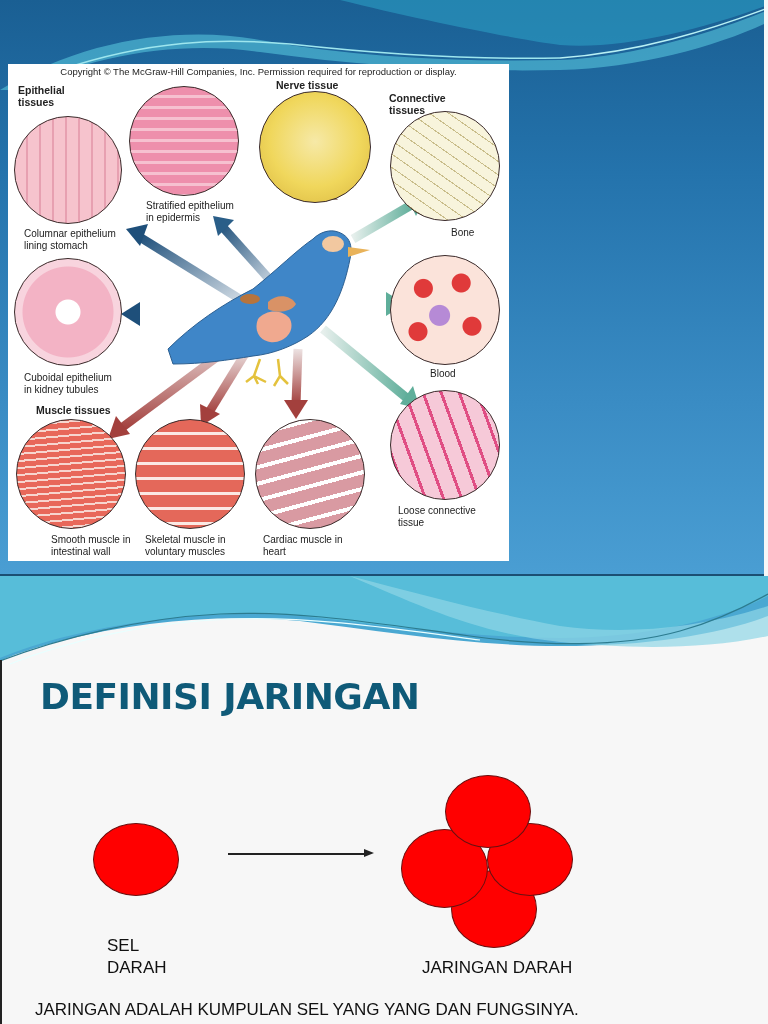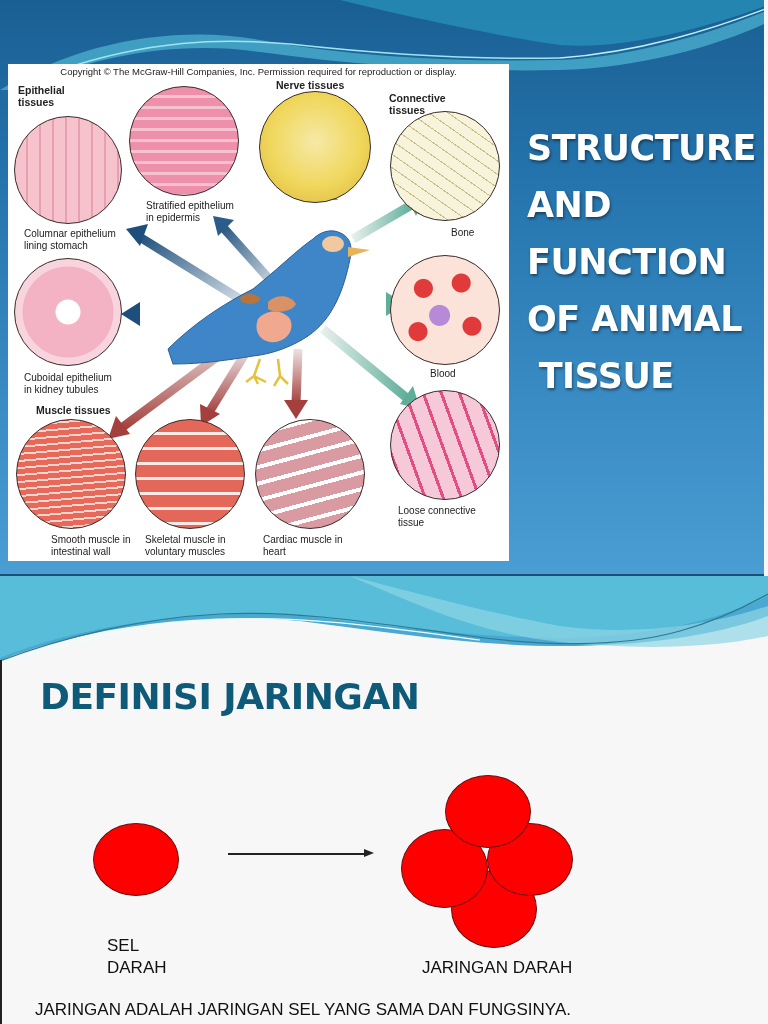--- a/index.html
+++ b/index.html
@@ -70,21 +70,21 @@
     <path d="M0,90 C80,40 180,25 260,40 C360,58 460,62 560,60 C640,56 720,30 768,10 L768,22 C720,45 640,68 560,70 C460,72 360,66 260,52 C180,40 90,55 20,90 Z" fill="#56c4dc" opacity="0.6"></path>
     <path d="M60,70 C150,40 220,38 290,44 C380,54 470,60 560,58" stroke="#9ee6ee" stroke-width="1.5" fill="none"></path>
     <path d="M560,58 C640,52 710,30 768,8" stroke="#b8f0f4" stroke-width="1.5" fill="none"></path>
   </svg>
 
   <div class="figure-panel">
     <div class="copyright">Copyright © The McGraw-Hill Companies, Inc. Permission required for reproduction or display.</div>
 
     <div class="fig-label bold" style="left:10px;top:20px;">Epithelial
 tissues</div>
-    <div class="fig-label bold" style="left:268px;top:15px;">Nerve tissues</div>
+    <div class="fig-label bold" style="left:268px;top:15px;">Nerve tissue</div>
     <div class="fig-label bold" style="left:381px;top:15px;margin-top:13px;">Connective
 tissues</div>
     <div class="fig-label bold" style="left:8px;top:340px;padding-left:20px;">Muscle tissues</div>
 
     <svg class="arrow-svg" viewBox="0 0 501 497">
       <defs>
         <linearGradient id="gBlue" x1="1" y1="1" x2="0" y2="0">
             <stop offset="0" stop-color="#dbe3ea"></stop>
             <stop offset="1" stop-color="#1e4f7a"></stop>
           </linearGradient>
@@ -155,27 +155,20 @@
     <div class="fig-label" style="left:390px;top:441px;">Loose connective
 tissue</div>
     <div class="fig-label" style="left:23px;top:470px;margin-left:20px;">Smooth muscle in
 intestinal wall</div>
     <div class="fig-label" style="left:137px;top:470px;">Skeletal muscle in
 voluntary muscles</div>
     <div class="fig-label" style="left:255px;top:470px;">Cardiac muscle in
 heart</div>
   </div>
 
-  <div class="title-block">
-    <div>STRUCTURE</div>
-    <div>AND</div>
-    <div>FUNCTION</div>
-    <div>OF ANIMAL</div>
-    <div> TISSUE</div>
-  </div>
   <div class="bottom-line"></div>
 </div>
 
 <div class="slide2">
   <svg class="wave2" viewBox="0 0 768 90" preserveAspectRatio="none">
     <path d="M0,0 L768,0 L768,40 C720,58 650,70 560,70 C470,70 380,55 300,45 C220,38 140,45 60,65 C30,73 10,80 0,85 Z" fill="#4aa8d2"></path>
     <path d="M0,0 L768,0 L768,20 C720,45 640,62 560,62 C470,62 380,48 300,40 C220,34 140,42 60,62 C30,70 10,78 0,82 Z" fill="#5dc6dc" opacity="0.7"></path>
     <path d="M350,0 C420,18 480,35 560,50 C620,58 690,55 768,30 L768,60 C700,75 620,72 560,66 C480,58 420,30 350,0 Z" fill="#8ed6e6" opacity="0.7"></path>
     <path d="M0,85 C60,62 140,42 220,38 C300,34 380,48 470,60 C540,70 620,72 680,55 C720,44 750,28 768,18" stroke="#2c7b8f" stroke-width="1.2" fill="none"></path>
     <path d="M10,88 C70,64 150,46 230,43 C310,40 390,52 480,64" stroke="#e8ffff" stroke-width="1.2" fill="none"></path>
@@ -191,13 +184,13 @@
 <div class="cell" style="left:451px;top:870px;width:86px;height:78px;"></div>
 <div class="cell" style="left:401px;top:829px;width:87px;height:79px;"></div>
 <div class="cell" style="left:487px;top:823px;width:86px;height:73px;"></div>
 <div class="cell" style="left:445px;top:775px;width:86px;height:73px;"></div>
 
 <div class="caption" style="left:107px;top:935px;">
   <div>SEL</div>
   <div>DARAH</div>
 </div>
 <div class="caption" style="left:422px;top:957px;">JARINGAN DARAH</div>
-<div class="definition">JARINGAN ADALAH JARINGAN SEL YANG SAMA DAN FUNGSINYA.</div>
+<div class="definition">JARINGAN ADALAH KUMPULAN SEL YANG YANG DAN FUNGSINYA.</div>
 
 </body></html>

